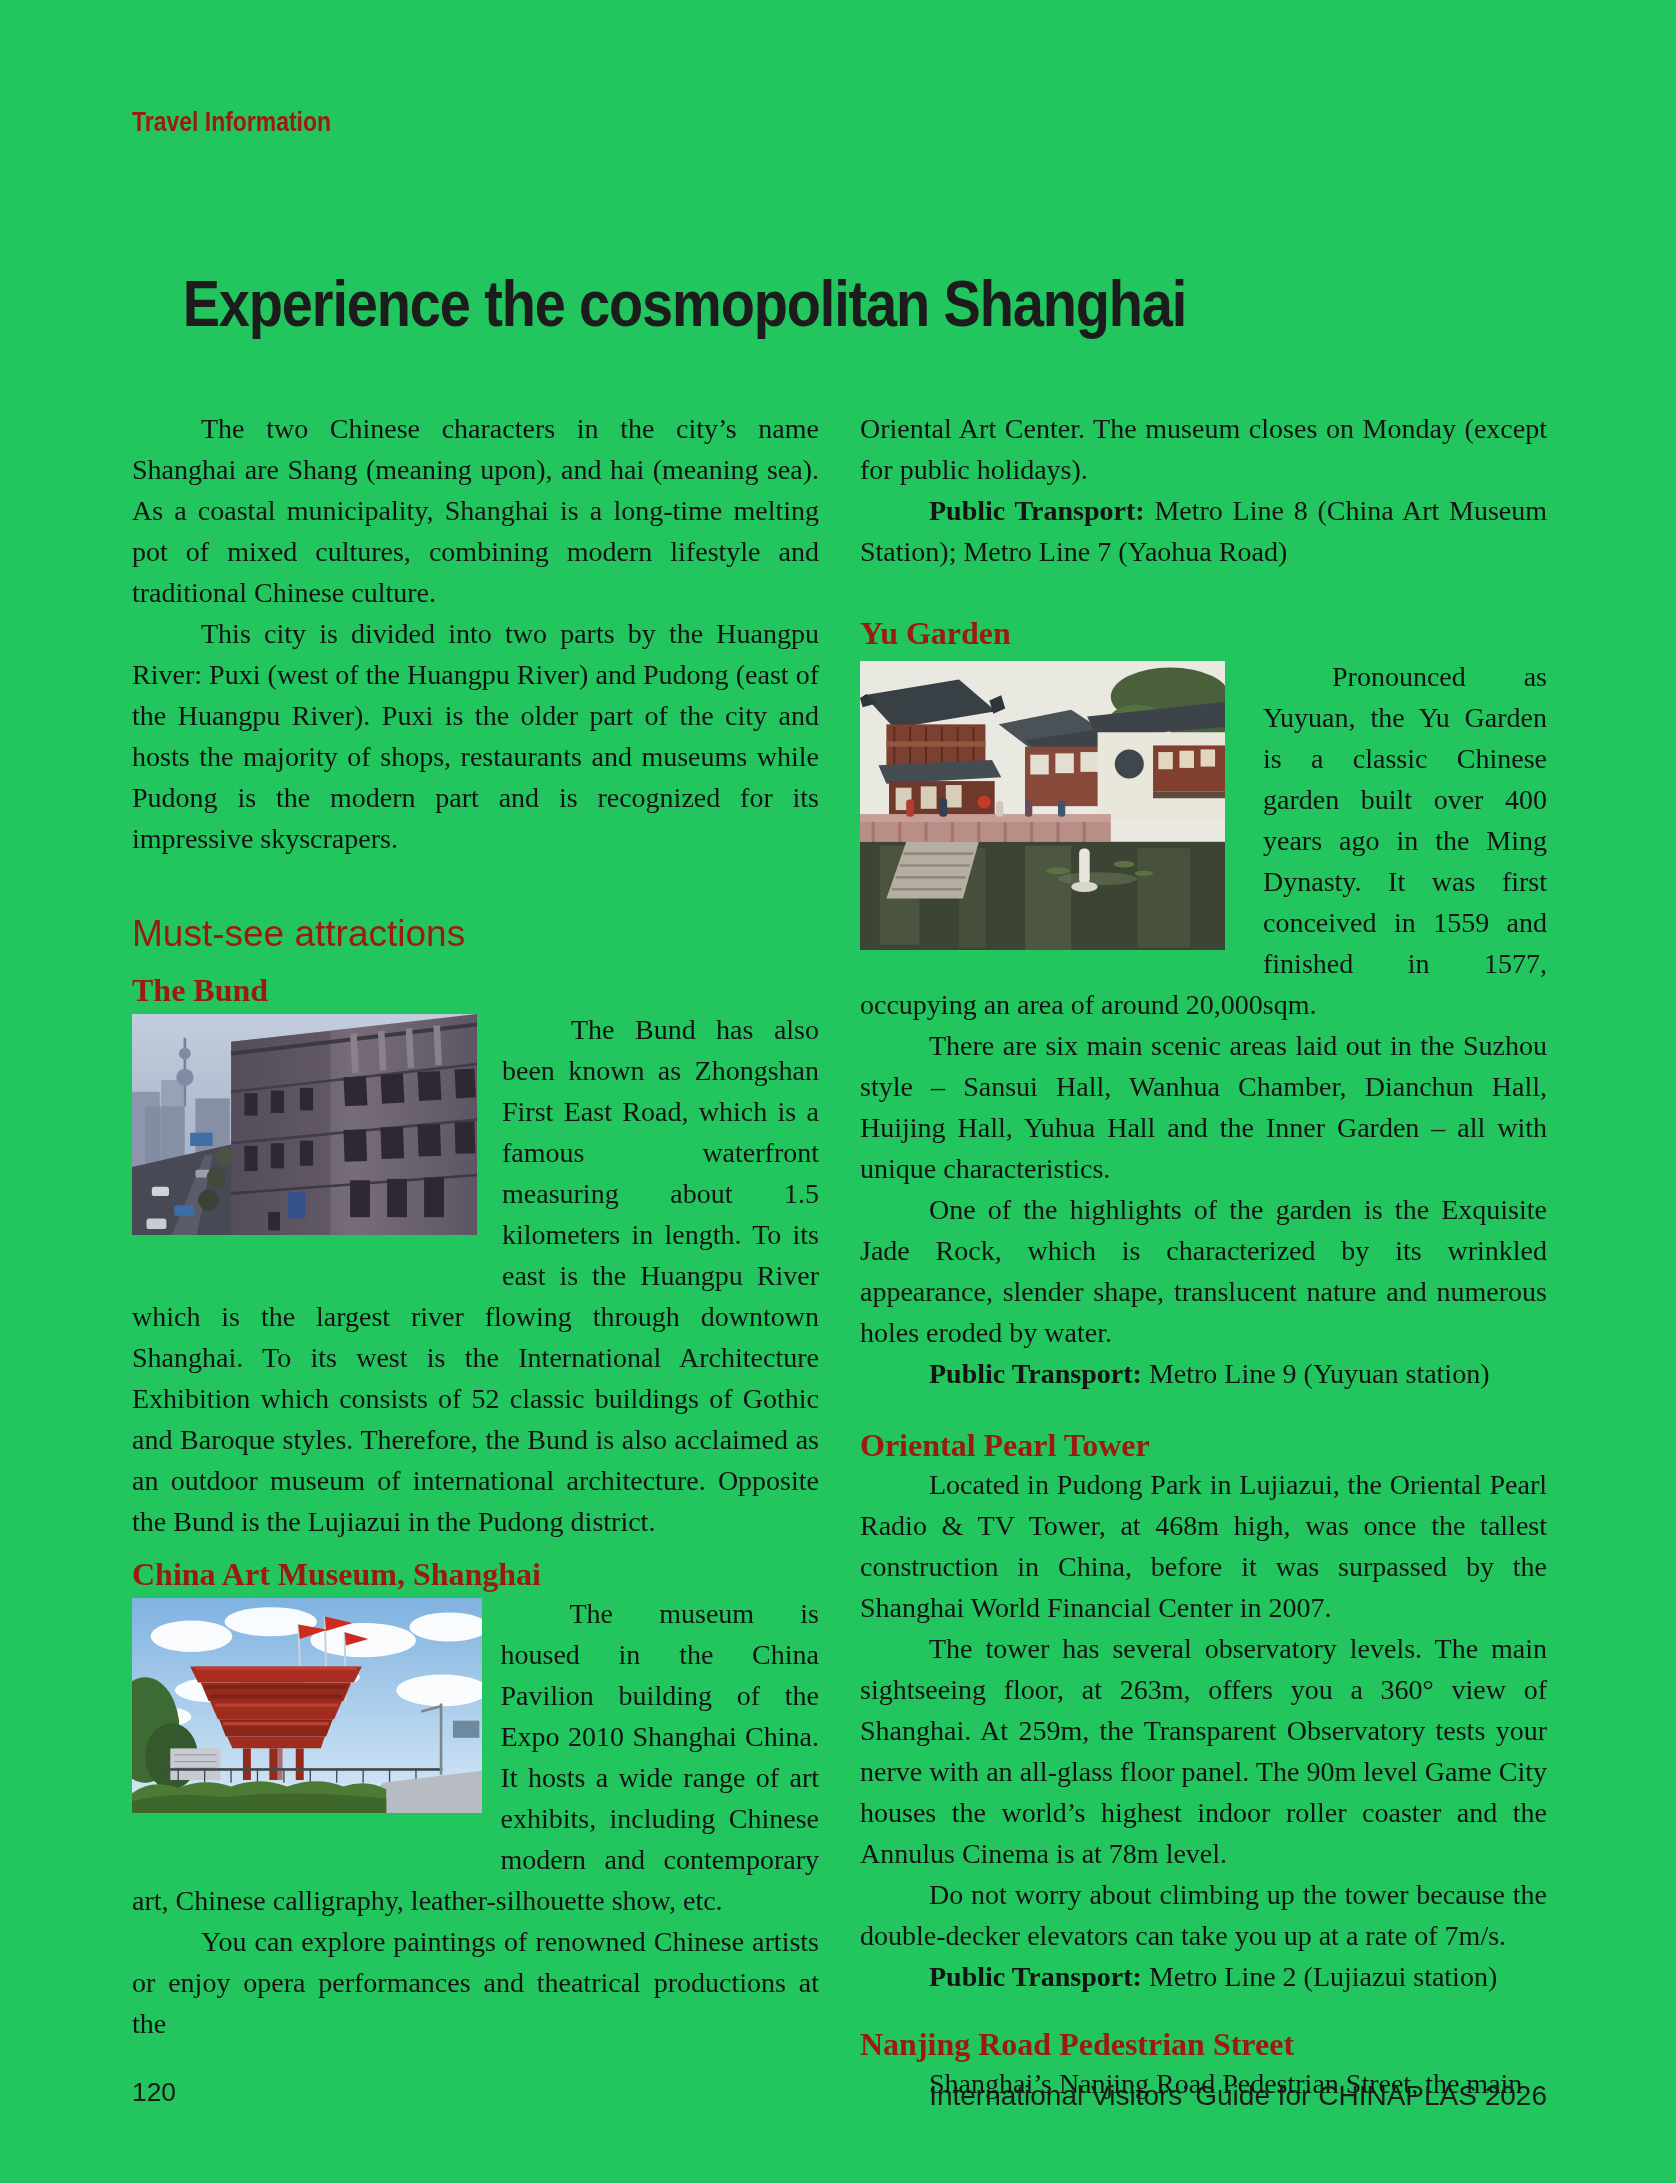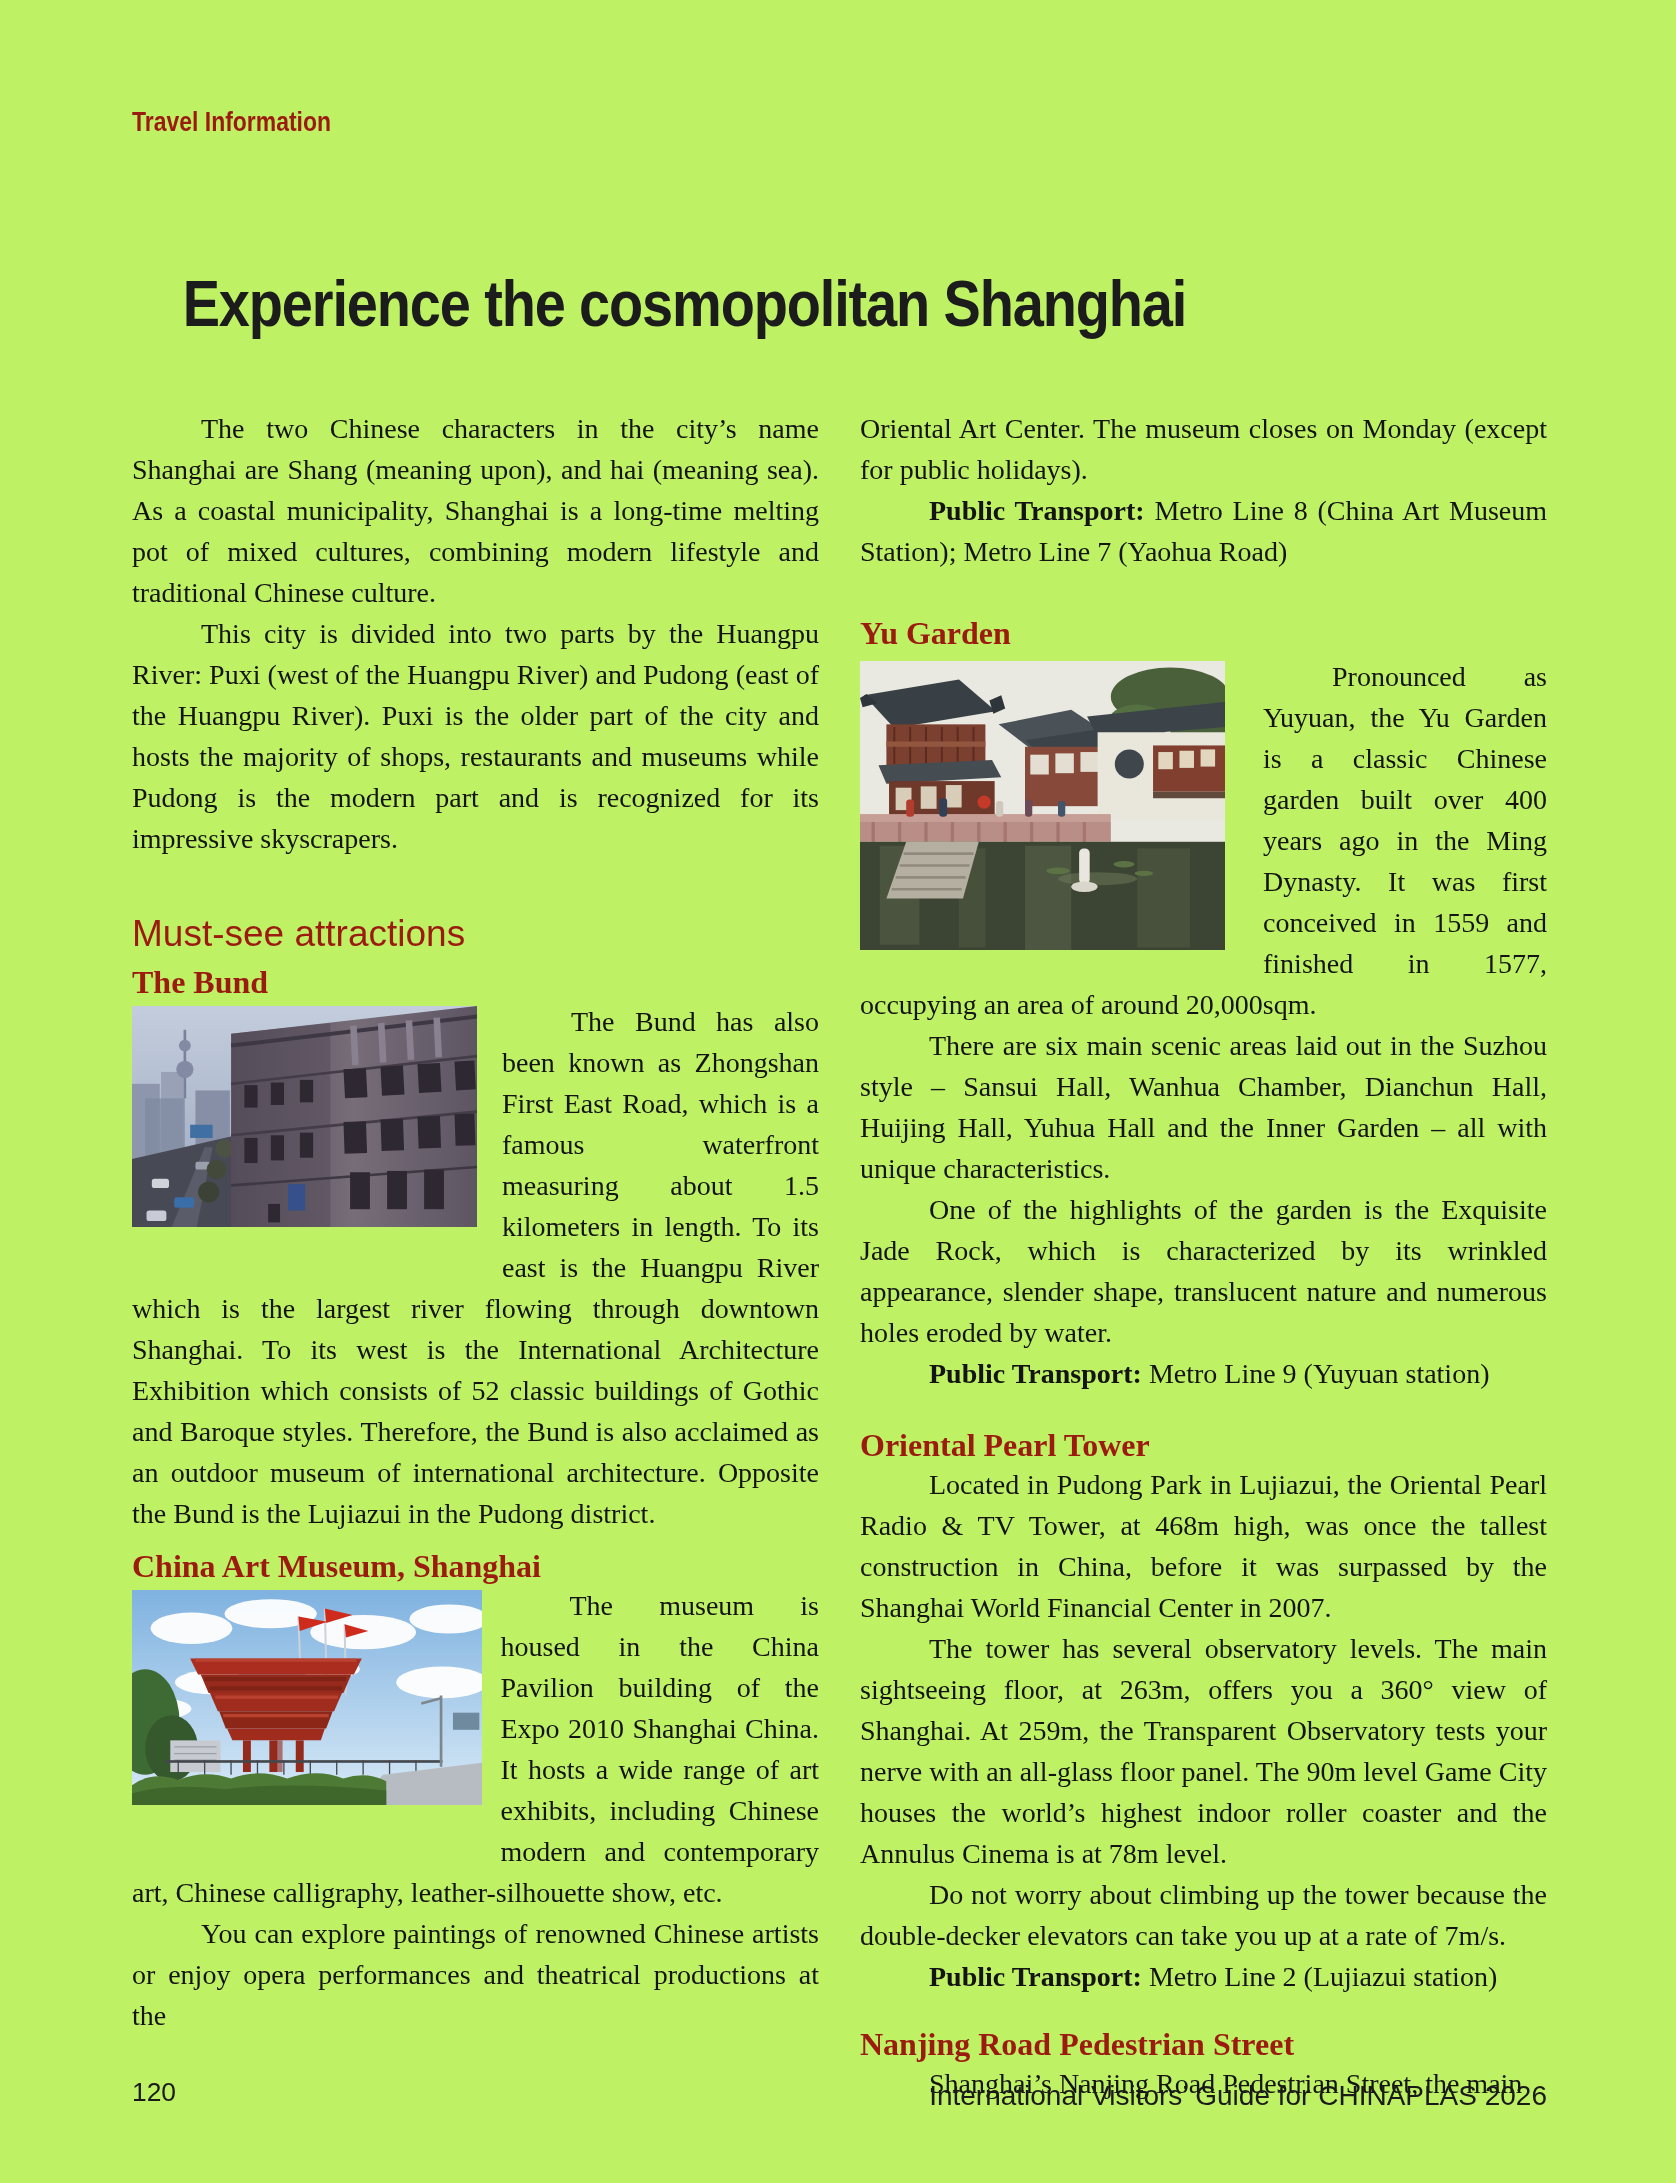--- a/index.html
+++ b/index.html
@@ -1,19 +1,19 @@
 <!DOCTYPE html>
 <html style="--accent: #9c1b10; --body: #141414;font-size:10.6px"><head>
 <meta charset="utf-8">
 <style>
   :root { --accent:#9c1b10; --body:#141414; }
   html,body { margin:0; padding:0; background:#e8e8e8; }
   .page {
     position:relative; width:1676px; height:2183px; margin:0 auto;
-    background:#bef264; overflow:hidden;
+    background:#22c55e; overflow:hidden;
     font-family:"Liberation Serif", serif; color:var(--body);
   }
   .eyebrow {
     position:absolute; left:132px; top:106px;
     font-family:"Liberation Sans", sans-serif; font-weight:700;
     font-size:28px; line-height:32px; color:var(--accent);
     transform:scaleX(0.82); transform-origin:left center; white-space:nowrap;
   }
   .title-wrap { position:absolute; left:8px; top:269px; width:1352px; text-align:center; }
   .title-inner {
@@ -62,21 +62,21 @@
   <div class="title-wrap">
     <span class="title-inner">Experience the cosmopolitan Shanghai</span>
   </div>
 
   <div class="col col-left">
     <div class="para">The two Chinese characters in the city’s name Shanghai are Shang (meaning upon), and hai (meaning sea). As a coastal municipality, Shanghai is a long-time melting pot of mixed cultures, combining modern lifestyle and traditional Chinese culture.</div>
     <div class="para">This city is divided into two parts by the Huangpu River: Puxi (west of the Huangpu River) and Pudong (east of the Huangpu River). Puxi is the older part of the city and hosts the majority of shops, restaurants and museums while Pudong is the modern part and is recognized for its impressive skyscrapers.</div>
 
     <h2 class="sec">Must-see attractions</h2>
 
-    <h3 class="sub" style="margin-top:8px;">The Bund</h3>
+    <h3 class="sub" style="margin-top:16px;">The Bund</h3>
 
     <div class="para">
       <span class="photo bund">
         <svg viewBox="0 0 522 335" preserveAspectRatio="none">
           <defs>
             <linearGradient id="bsky" x1="0" y1="0" x2="0" y2="1">
               <stop offset="0" stop-color="#c3cddd"></stop>
                 <stop offset="1" stop-color="#9aa6bd"></stop>
             </linearGradient>
             <linearGradient id="bfac" x1="0" y1="0" x2="1" y2="0">

